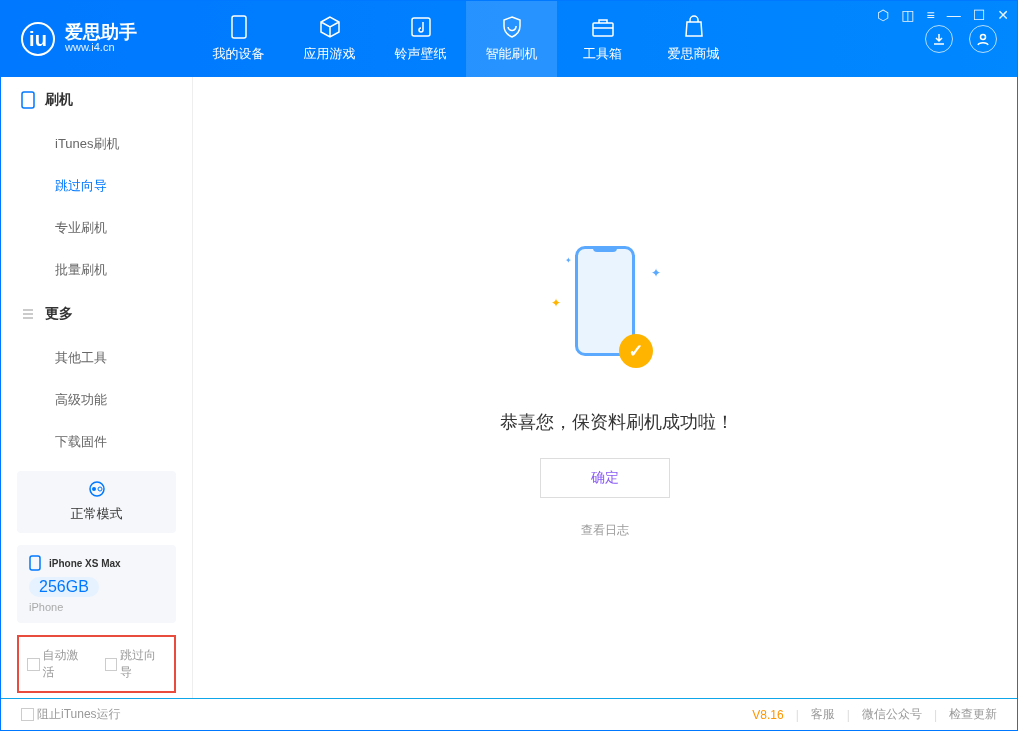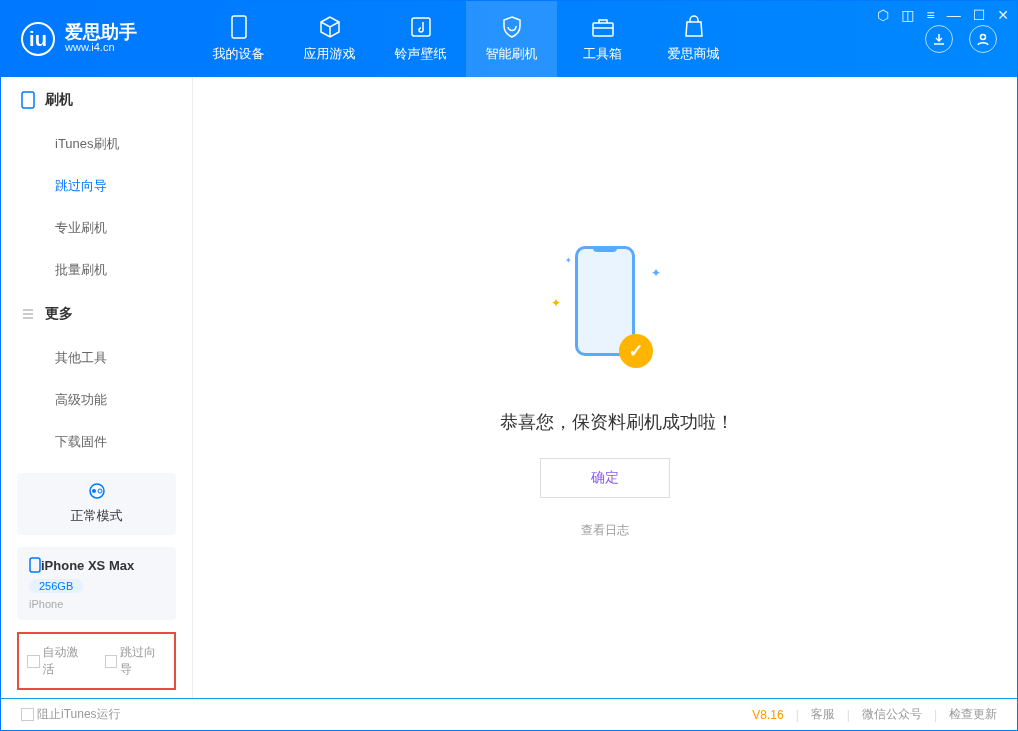--- a/index.html
+++ b/index.html
@@ -20,22 +20,22 @@
 .circle-btn { width: 28px; height: 28px; border: 1.5px solid rgba(255,255,255,0.7); border-radius: 50%; display: flex; align-items: center; justify-content: center; cursor: pointer; }
 
 .body-area { flex: 1; display: flex; min-height: 0; }
 .sidebar { width: 192px; border-right: 1px solid #eee; display: flex; flex-direction: column; background: #fff; }
 .side-group-header { padding: 14px 20px; display: flex; align-items: center; gap: 10px; color: #333; font-size: 14px; font-weight: bold; }
 .side-item { padding: 12px 20px 12px 54px; font-size: 13px; color: #666; cursor: pointer; }
 .side-item.active { color: #0078ff; }
 .sidebar-spacer { flex: 1; }
 .mode-box { margin: 8px 16px; padding: 10px 12px; background: #f5f7fa; border-radius: 4px; display: flex; align-items: center; gap: 8px; color: #333; font-size: 13px; flex-direction: column; }
 .device-box { margin: 4px 16px 12px; padding: 10px 12px; background: #f5f7fa; border-radius: 4px; }
-.device-name { font-size: 13px; font-weight: bold; color: #333; display: flex; align-items: center; }
-.device-badge { display: inline-block; margin-top: 6px; padding: 1px 10px; background: #e6f2ff; color: #0078ff; border-radius: 10px; font-size: 11px; }
+.device-name { font-size: 10px; font-weight: bold; color: #333; display: flex; align-items: center; gap: 8px; }
+.device-badge { display: inline-block; margin-top: 6px; padding: 1px 10px; background: #e6f2ff; color: #0078ff; border-radius: 10px; font-size: 16px; }
 .device-sub { font-size: 11px; color: #aaa; margin-top: 4px; }
 .checkbox-row { border: 2px solid #e74c3c; margin: 0 16px 8px; padding: 10px 8px; display: flex; gap: 16px; font-size: 12px; color: #999; }
 .cb-item { display: flex; align-items: center; gap: 3px; }
 .cb-box { width: 13px; height: 13px; border: 1px solid #ccc; }
 
 .main { flex: 1; display: flex; flex-direction: column; align-items: center; justify-content: center; gap: 24px; }
 .phone-illust { position: relative; width: 120px; height: 150px; }
 .phone-body { position: absolute; left: 30px; top: 10px; width: 60px; height: 110px; border: 3px solid #5aa9ff; border-radius: 10px; background: #eaf4ff; }
 .phone-notch { position: absolute; top: -3px; left: 50%; transform: translateX(-50%); width: 24px; height: 6px; background: #5aa9ff; border-radius: 0 0 4px 4px; }
 .badge-check { position: absolute; right: 12px; bottom: 18px; width: 34px; height: 34px; background: #ffb400; border-radius: 50%; display: flex; align-items: center; justify-content: center; color: #fff; font-size: 18px; font-weight: bold; }

